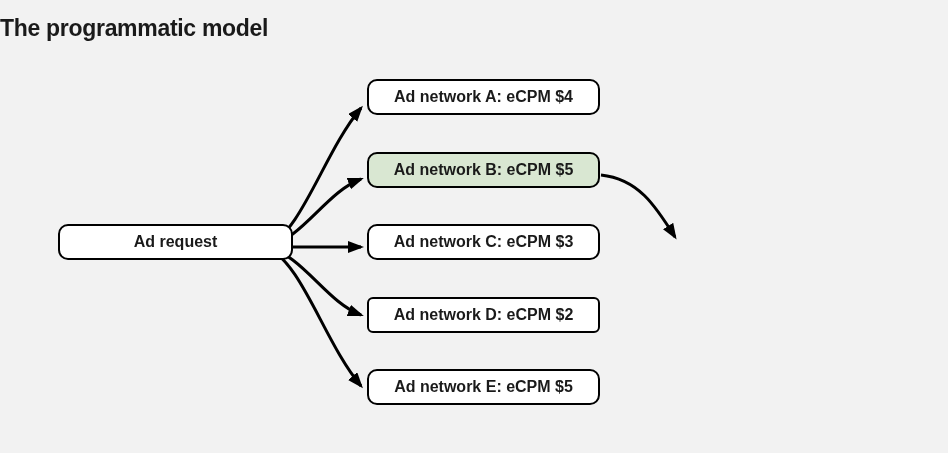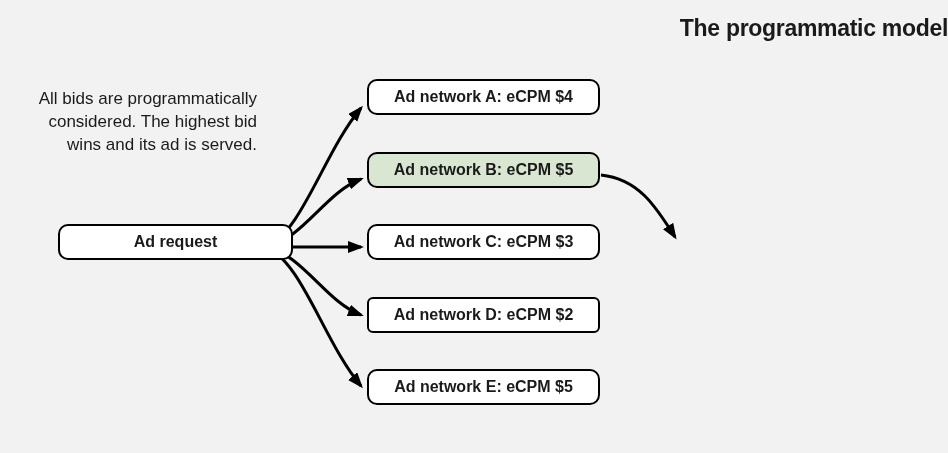--- a/index.html
+++ b/index.html
@@ -22,21 +22,21 @@
     position: relative;
     width: 948px;
     height: 453px;
     background: var(--background);
   }
   .diagram-title {
     position: absolute;
     top: 15px;
     left: 0;
     width: 100%;
-    text-align: right;
+    text-align: left;
     font-size: 23px;
     font-weight: 700;
     letter-spacing: -0.3px;
     color: var(--text);
   }
   .note {
     position: absolute;
     top: 87px;
     left: 12px;
     width: 245px;
@@ -94,25 +94,20 @@
     <path class="edge" d="M 266 247 C 302 232, 324 152, 361 108" marker-end="url(#ah)"></path>
     <path class="edge" d="M 266 247 C 302 240, 326 192, 361 179" marker-end="url(#ah)"></path>
     <path class="edge" d="M 266 247 L 361 247" marker-end="url(#ah)"></path>
     <path class="edge" d="M 266 247 C 302 254, 326 302, 361 315" marker-end="url(#ah)"></path>
     <path class="edge" d="M 266 247 C 302 262, 324 342, 361 386" marker-end="url(#ah)"></path>
     <path class="edge" d="M 601 175 C 638 179, 655 205, 675 237" marker-end="url(#ah)"></path>
   </svg>
 
   <h1 class="diagram-title">The programmatic model</h1>
 
-  <div class="note">
-    <span>All bids are programmatically</span>
-    <span>considered. The highest bid</span>
-    <span>wins and its ad is served.</span>
-  </div>
 
   <div class="node node-ad-request">
     <span>Ad request</span>
   </div>
 
   <div class="node node-network-a">
     <span>Ad network A: eCPM $4</span>
   </div>
 
   <div class="node node-network-b highlight">

